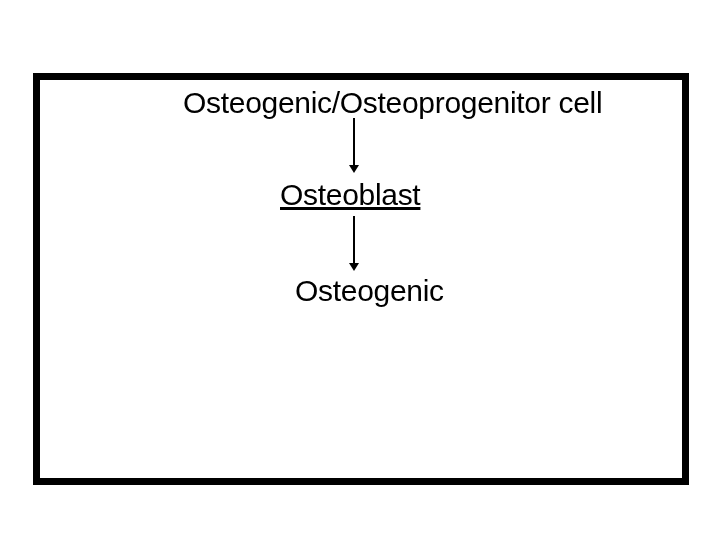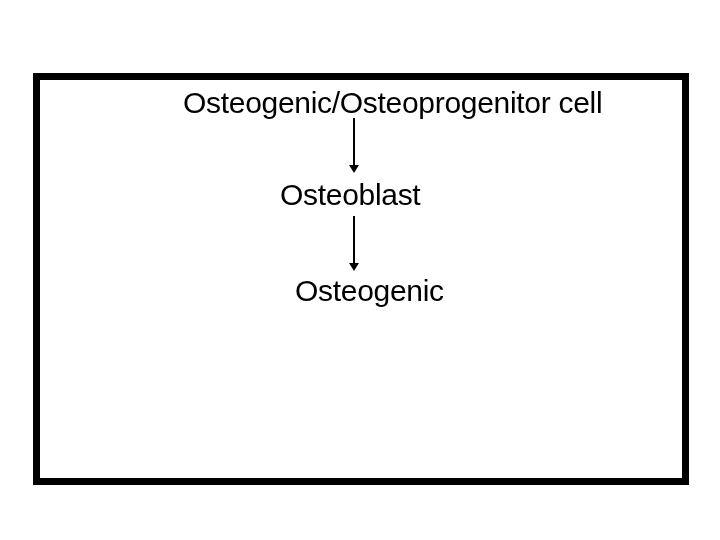--- a/index.html
+++ b/index.html
@@ -33,21 +33,21 @@
   }
   .node-label {
     position: absolute;
     font-size: 30px;
     line-height: 36px;
     color: #000000;
     white-space: nowrap;
     letter-spacing: -0.3px;
   }
   #node-0 { left: 183px; top: 85px; }
-  #node-1 { left: 280px; top: 177px; }
+  #node-1 { left: 280px; top: 177px; text-decoration: underline; }
   #node-2 { left: 295px; top: 273px; }
   .arrow {
     position: absolute;
     width: 12px;
     display: flex;
     flex-direction: column;
     align-items: center;
   }
   #arrow-0 { left: 348px; top: 118px; }
   #arrow-1 { left: 348px; top: 216px; }

